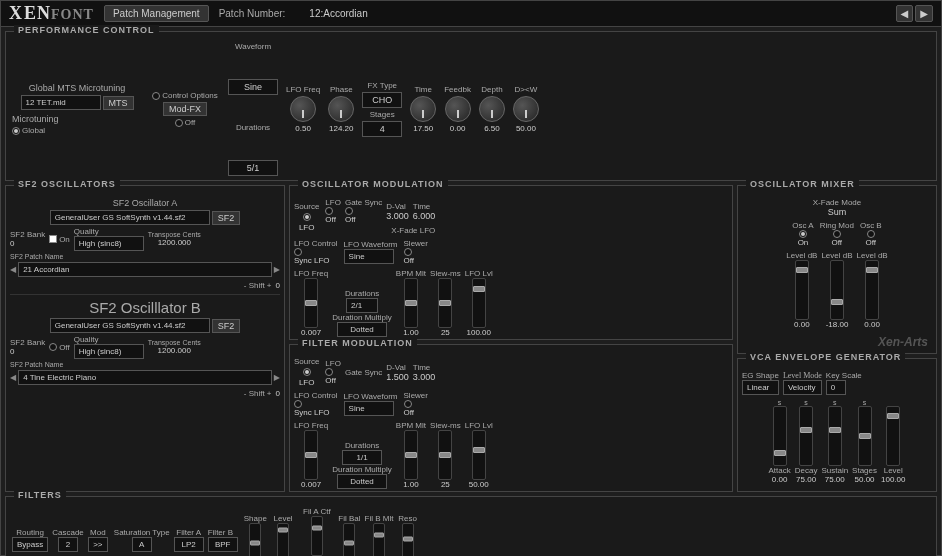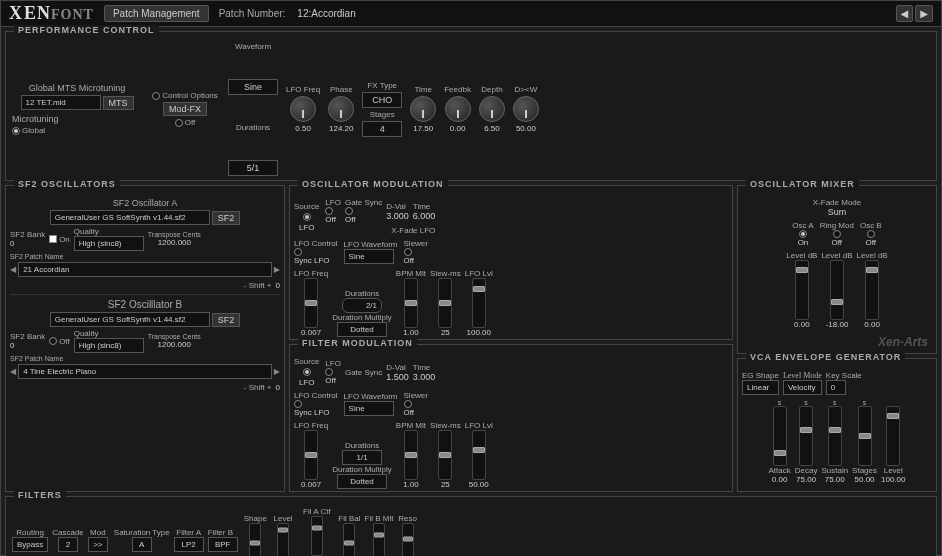--- a/index.html
+++ b/index.html
@@ -281,21 +281,21 @@
 
 <div class="app-container">
 
   <div class="header">
     <div class="header-logo">
       <span style="font-size:18px;font-weight:900;color:#ddd;font-family:serif;letter-spacing:2px;">X</span><span style="font-size:18px;font-weight:900;color:#ddd;font-family:serif;">EN</span><span style="font-size:14px;color:#888;font-family:serif;font-weight:bold;">F</span><span style="font-size:14px;color:#888;font-family:serif;font-weight:bold;">ONT</span>
     </div>
     <button class="header-btn">Patch Management</button>
     <div class="header-field">
       <span>Patch Number:</span>
-      <span style="margin-left:8px;color:#ccc;">12:Accordian</span>
+      <span style="margin-left:20px;color:#ccc;">12:Accordian</span>
     </div>
     <div class="header-nav">
       <button class="header-btn">◀</button>
       <button class="header-btn">▶</button>
     </div>
   </div>
 
   <div class="main-content">
 
     <div class="section perf-section" style="padding-top:10px;">
@@ -420,21 +420,21 @@
             <span style="font-size:8px;color:#888;">▶</span>
           </div>
 
           <div class="flex-row gap4" style="margin-bottom:4px;justify-content:flex-end;">
             <span style="font-size:8px;color:#aaa;">- Shift +</span>
             <span style="font-size:8px;color:#ccc;">0</span>
           </div>
 
           <div style="border-top:1px solid #333;margin:4px 0;"></div>
 
-          <div style="font-size:10px;color:#aaa;text-align:center;margin-bottom:2px;">SF2 Oscilllator B</div>
+          <div style="font-size:15px;color:#aaa;text-align:center;margin-bottom:2px;">SF2 Oscilllator B</div>
           <div class="flex-row gap2" style="justify-content:center;margin-bottom:2px;">
             <div class="display-box" style="width:160px;font-size:8px;">GeneralUser GS SoftSynth v1.44.sf2</div>
             <button class="small-btn">SF2</button>
           </div>
           <div class="flex-row gap4" style="margin-bottom:2px;">
             <div class="flex-col gap1">
               <span style="font-size:8px;color:#aaa;">SF2 Bank</span>
               <span style="font-size:8px;color:#ccc;">0</span>
             </div>
             <div class="flex-row gap2">
@@ -524,21 +524,21 @@
             <div class="flex-row gap4" style="margin-top:4px;align-items:flex-end;">
               <div class="flex-col gap1" style="align-items:center;">
                 <span style="font-size:8px;color:#aaa;">LFO Freq</span>
                 <div class="slider-v">
                     <div class="slider-v-thumb"></div>
                   </div>
                 <span style="font-size:8px;color:#ccc;">0.007</span>
               </div>
               <div class="flex-col gap1" style="align-items:center;">
                 <span style="font-size:8px;color:#aaa;">Durations</span>
-                <div class="display-box" style="width:40px;text-align:right;font-size:8px;border-radius:6px;">2/1</div>
+                <div class="display-box" style="width:32px;text-align:left;font-size:8px;">2/1</div>
                 <span style="font-size:8px;color:#aaa;">Duration Multiply</span>
                 <div class="display-box" style="width:50px;text-align:center;font-size:8px;">Dotted</div>
               </div>
               <div class="flex-col gap1" style="align-items:center;">
                 <span style="font-size:8px;color:#aaa;">BPM Mlt</span>
                 <div class="slider-v">
                     <div class="slider-v-thumb"></div>
                   </div>
                 <span style="font-size:8px;color:#ccc;">1.00</span>
               </div>

